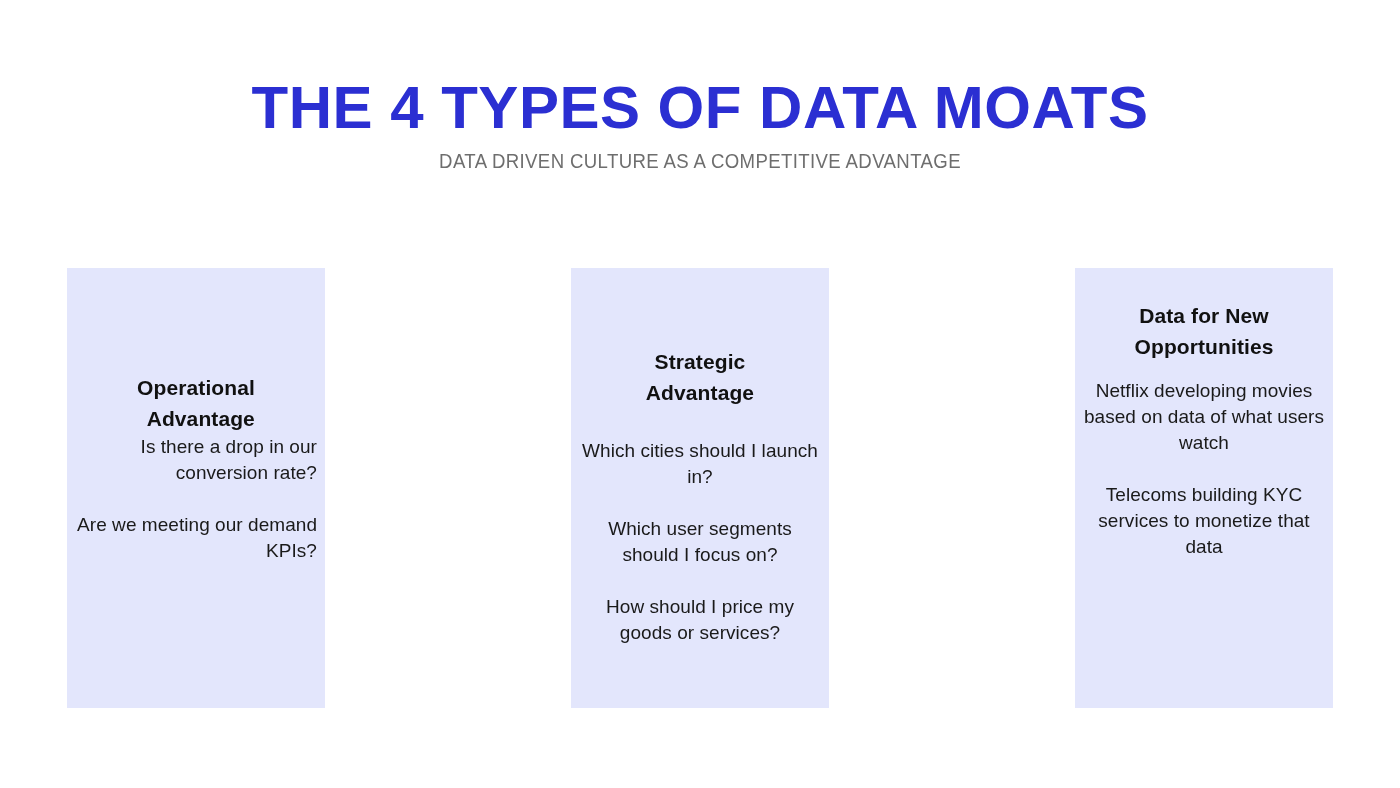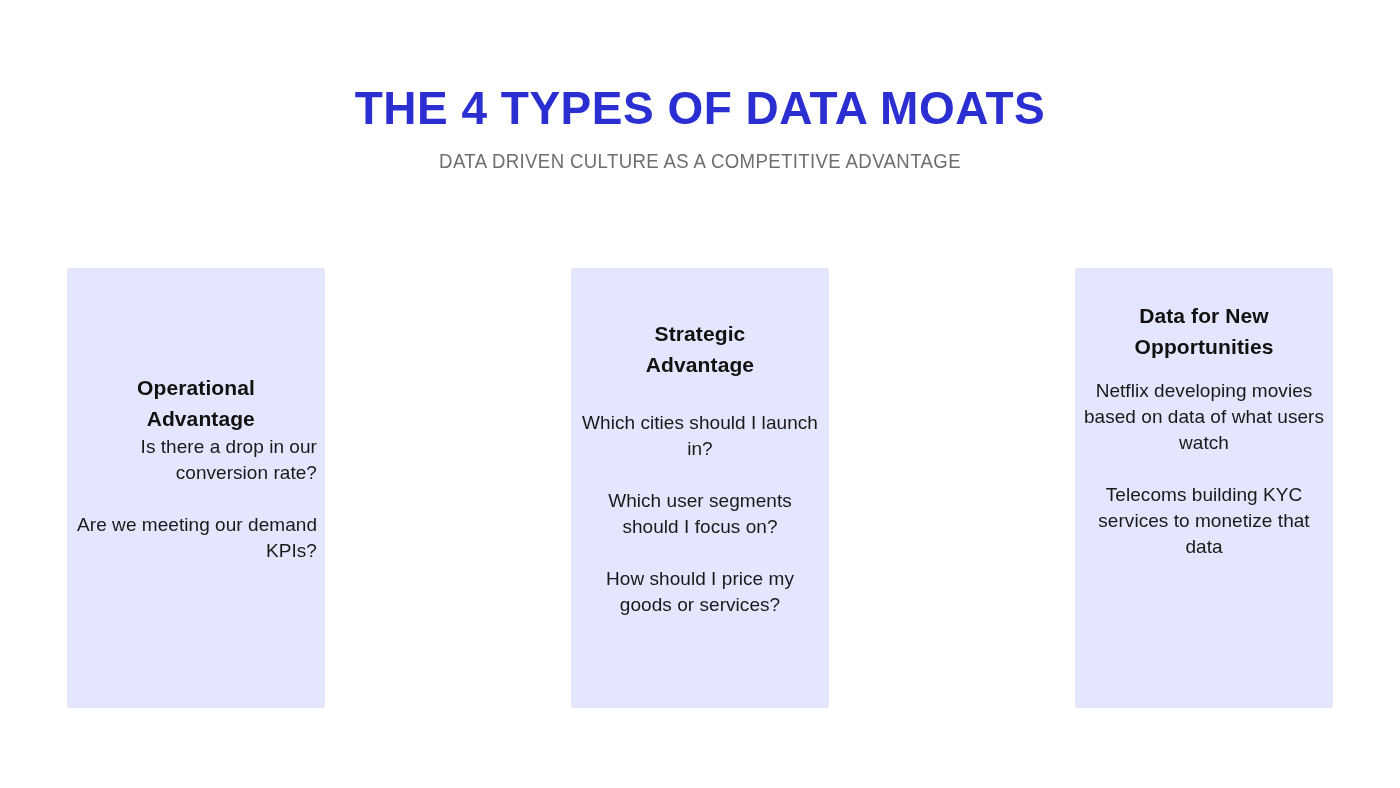--- a/index.html
+++ b/index.html
@@ -28,21 +28,21 @@
     top: 0;
     left: 0;
     width: 1400px;
     text-align: center;
   }
 
   .slide-title {
     margin: 0;
     padding-top: 80px;
     font-family: "Liberation Sans", sans-serif;
-    font-size: 46px;
+    font-size: 60px;
     font-weight: bold;
     letter-spacing: 0.5px;
     line-height: 56px;
     color: #2B2FD2;
     text-transform: uppercase;
   }
 
   .slide-subtitle {
     margin: 0;
     padding-top: 12px;
@@ -111,21 +111,21 @@
   }
 
   .card-item + .card-item {
     margin-top: 26px;
   }
 
   
   .card-1 { padding-top: 104px; text-align: right; }
   .card-1 .card-items { }
 
-  .card-2 { padding-top: 50px; }
+  .card-2 { padding-top: 78px; }
   .card-2 .card-items { margin-top: 30px; }
 
   .card-3 { padding-top: 66px; }
   .card-3 .card-items { margin-top: 30px; }
 
   .card-4 { padding-top: 32px; }
   .card-4 .card-items { margin-top: 16px; }
 </style>
 </head>
 <body>

